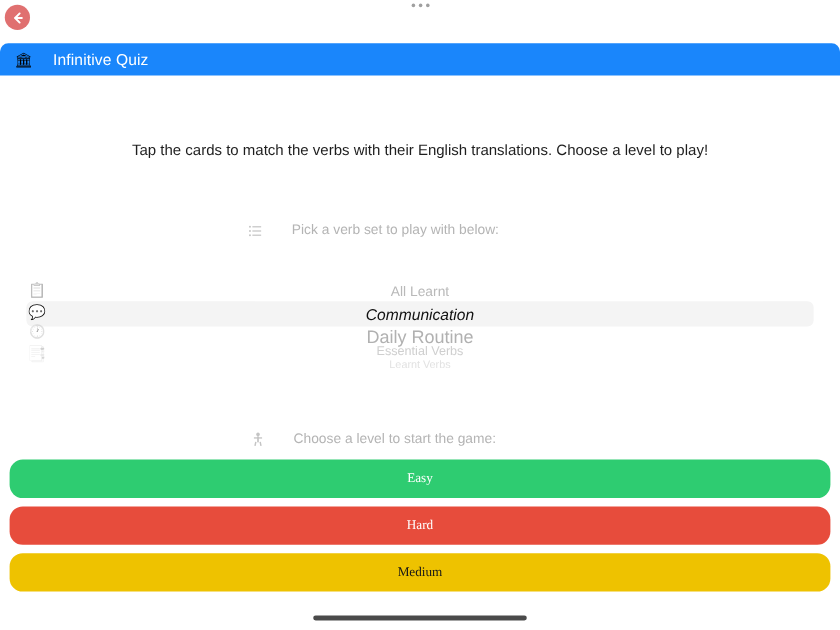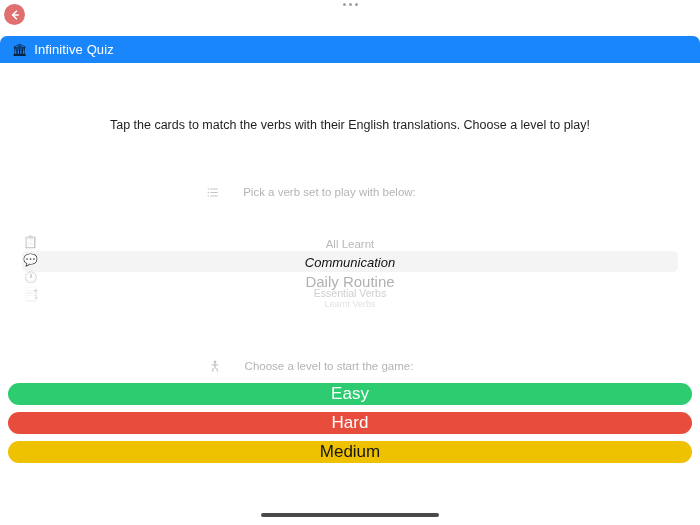--- a/index.html
+++ b/index.html
@@ -70,20 +70,21 @@
   }
   .title-icon {
     font-size: 12px;
     line-height: 1;
     filter: grayscale(0.15);
   }
   .title-text {
     color: #ffffff;
     font-size: 13px;
     letter-spacing: 0.1px;
+    margin-left: 10px;
   }
 
   
   .intro {
     position: absolute;
     top: 118px;
     left: 0;
     width: 700px;
     text-align: center;
     font-size: 12.5px;
@@ -174,27 +175,27 @@
     position: absolute;
     top: 383px;
     left: 8px;
     width: 684px;
   }
   .level-btn {
     display: flex;
     align-items: center;
     justify-content: center;
     width: 684px;
-    height: 22px;
+    height: 32px;
     border-radius: 11px;
-    font-size: 17px;
+    font-size: 11px;
     margin-bottom: 7px;
     cursor: pointer;
     border: none;
-    font-family: Liberation Sans, sans-serif;
+    font-family: Liberation Serif, serif;
   }
   .level-easy   { background: #2ecc71; color: #ffffff; }
   .level-medium { background: #eec200; color: #171717; }
   .level-hard   { background: #e74c3c; color: #ffffff; }
 
   
   .home-indicator {
     position: absolute;
     bottom: 8px;
     left: 50%;

